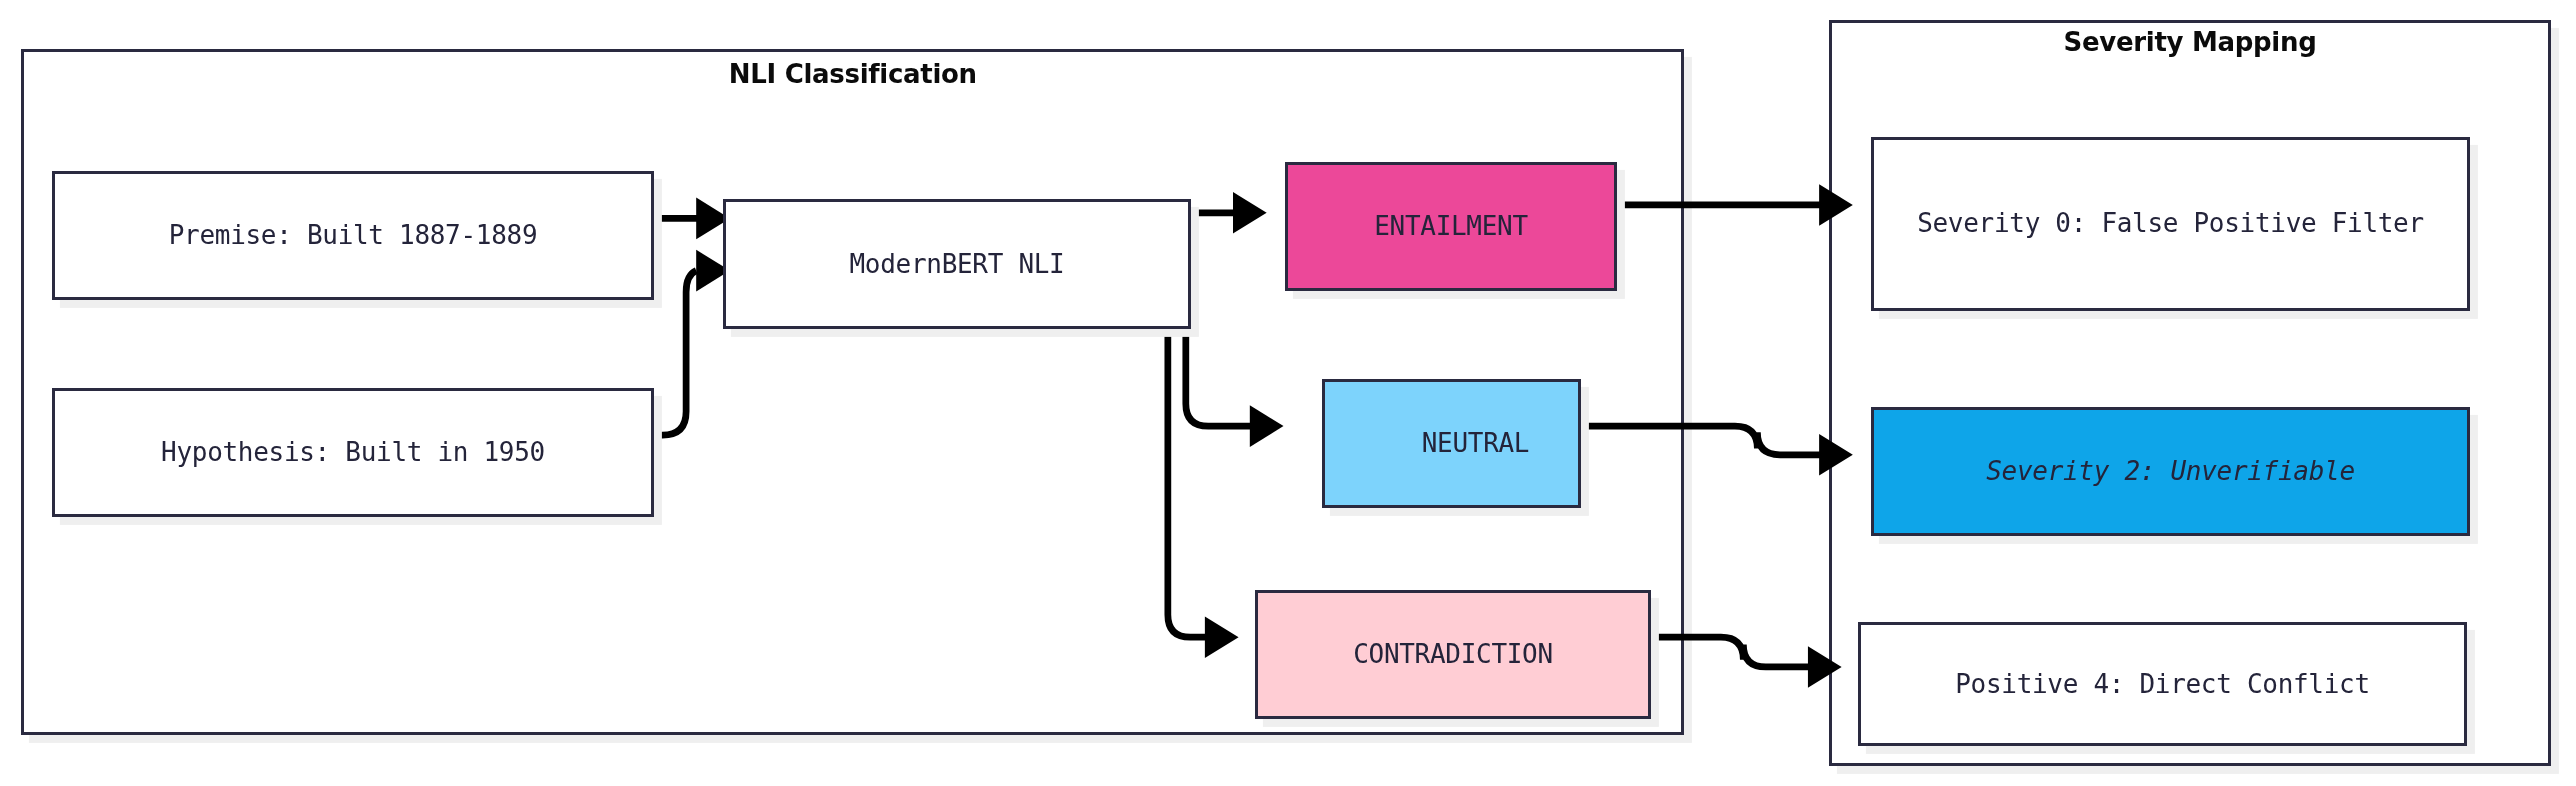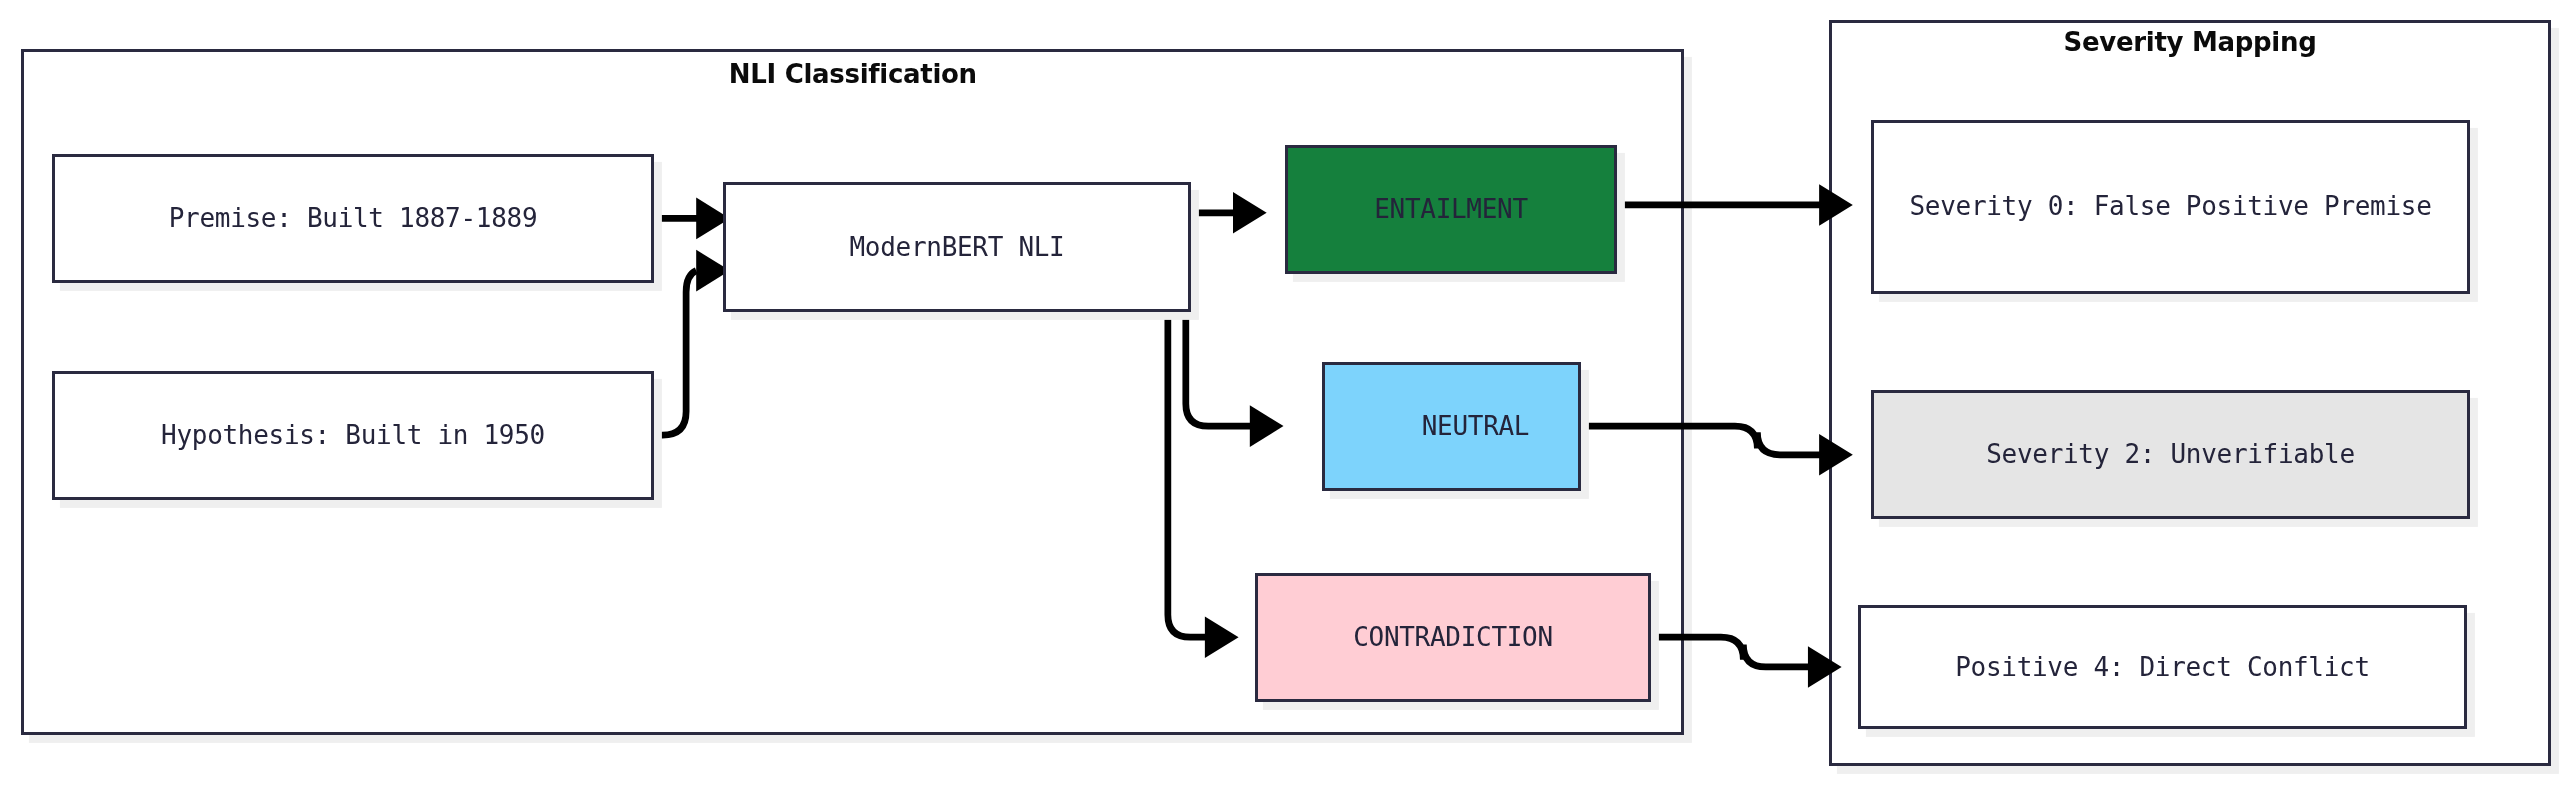--- a/index.html
+++ b/index.html
@@ -45,20 +45,21 @@
     position: absolute;
     box-sizing: border-box;
     border: 3.9px solid #2a2a40;
     background: #ffffff;
     display: flex;
     align-items: center;
     justify-content: center;
     text-align: left;
     color: #24243a;
     box-shadow: 7.9px 7.9px 0 0 #efefef;
+    margin-top: 17px;
   }
   .node .lbl {
     font-family: "DejaVu Sans Mono", "Liberation Mono", monospace;
     font-size: 26px;
     line-height: 1.5;
     padding: 0 7.9px;
     letter-spacing: -0.3px;
   }
   .node.wrap .lbl { line-height: 1.35; }
 
@@ -139,37 +140,37 @@
   </div>
 
   <div class="node" id="n-hypothesis" style="background: rgb(255, 255, 255); border-color: rgb(42, 42, 64); color: rgb(36, 36, 58);">
     <span class="lbl">Hypothesis: Built in 1950</span>
   </div>
 
   <div class="node" id="n-model" style="background: rgb(255, 255, 255); border-color: rgb(42, 42, 64); color: rgb(36, 36, 58);">
     <span class="lbl">ModernBERT NLI</span>
   </div>
 
-  <div class="node" id="n-entail" style="background: #15803d; border-color: rgb(42, 42, 64); color: rgb(36, 36, 58);">
+  <div class="node" id="n-entail" style="background: #ec4899; border-color: rgb(42, 42, 64); color: rgb(36, 36, 58);">
     <span class="lbl">ENTAILMENT</span>
   </div>
 
   <div class="node" id="n-neutral" style="background: #7dd3fc; border-color: rgb(42, 42, 64); color: rgb(36, 36, 58); padding-left: 48px;">
     <span class="lbl">NEUTRAL</span>
   </div>
 
   <div class="node" id="n-contra" style="background: rgb(255, 205, 212); border-color: rgb(42, 42, 64); color: rgb(36, 36, 58);">
     <span class="lbl">CONTRADICTION</span>
   </div>
 
   <div class="node wrap" id="n-sev0" style="background: rgb(255, 255, 255); border-color: rgb(42, 42, 64); color: rgb(36, 36, 58);">
-    <span class="lbl">Severity 0: False Positive Premise</span>
+    <span class="lbl">Severity 0: False Positive Filter</span>
   </div>
 
-  <div class="node" id="n-sev2" style="background: #e5e5e5; border-color: rgb(42, 42, 64); color: rgb(36, 36, 58);">
+  <div class="node" id="n-sev2" style="background: #0ea5e9; border-color: rgb(42, 42, 64); color: rgb(36, 36, 58); font-style: italic;">
     <span class="lbl">Severity 2: Unverifiable</span>
   </div>
 
   <div class="node" id="n-sev4" style="background: rgb(255, 255, 255); border-color: rgb(42, 42, 64); color: rgb(36, 36, 58);">
     <span class="lbl">Positive 4: Direct Conflict</span>
   </div>
 
 </div>
 
 

